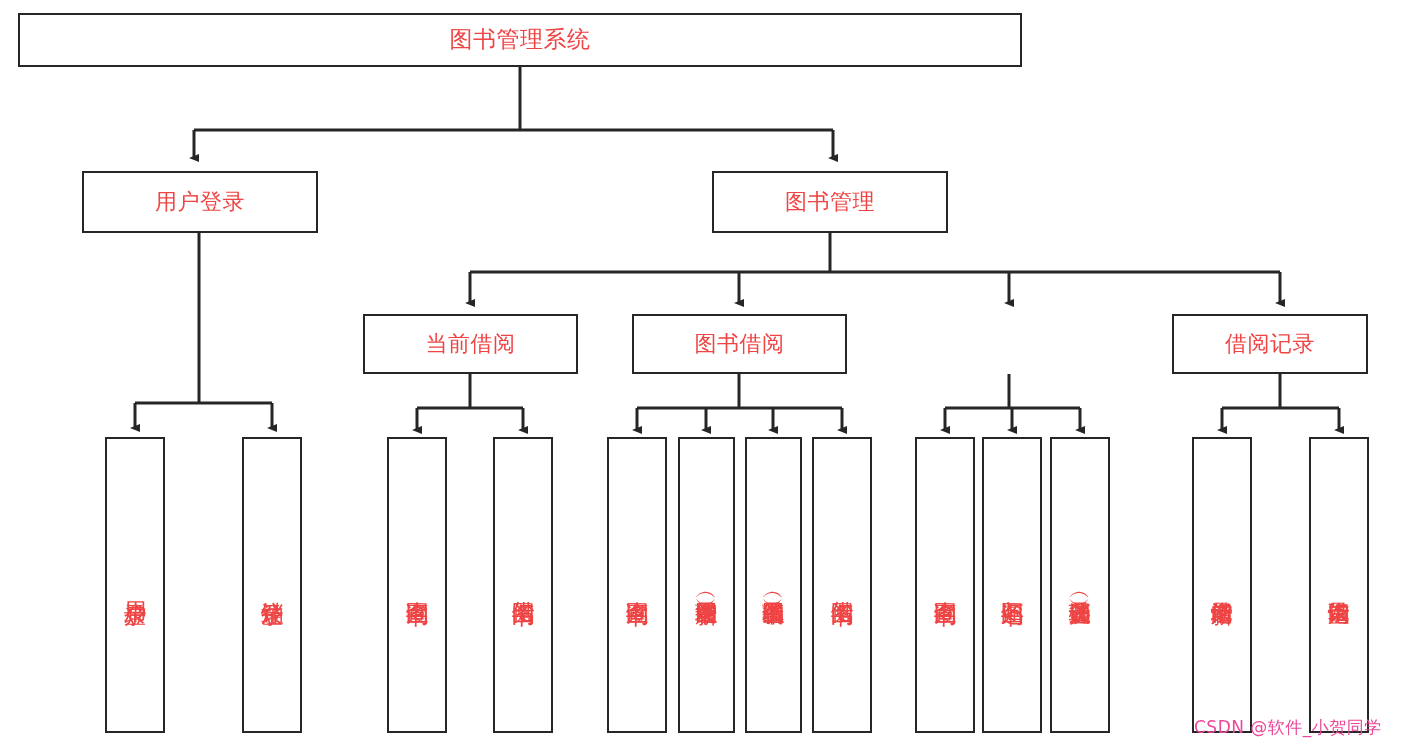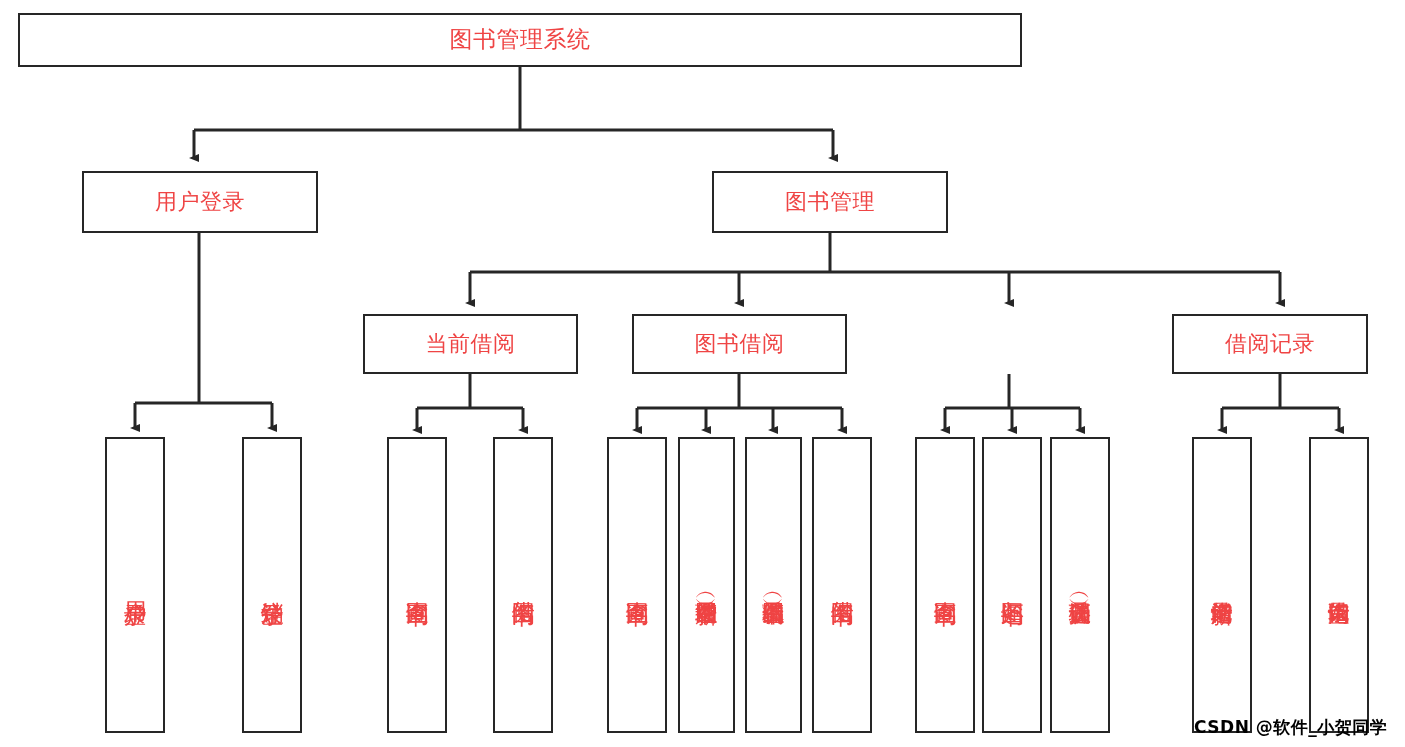--- a/index.html
+++ b/index.html
@@ -53,25 +53,24 @@
     padding: 4px 0;
   }
   .node.v.tight {
     font-size: 22px;
     line-height: 1.15;
     letter-spacing: 0px;
   }
   .watermark {
     position: absolute;
     font-size: 17px;
-    color: #000000;
+    color: #ec4899;
     white-space: nowrap;
     letter-spacing: 0.5px;
     font-family: "DejaVu Sans", sans-serif;
-    font-weight: bold;
   }
 </style>
 </head>
 <body>
 
 <div id="canvas">
 
   <svg id="edges" viewBox="0 0 1405 747">
     <defs>
       <marker id="arrow" markerWidth="10" markerHeight="10" refX="5" refY="5" orient="auto" markerUnits="userSpaceOnUse">

